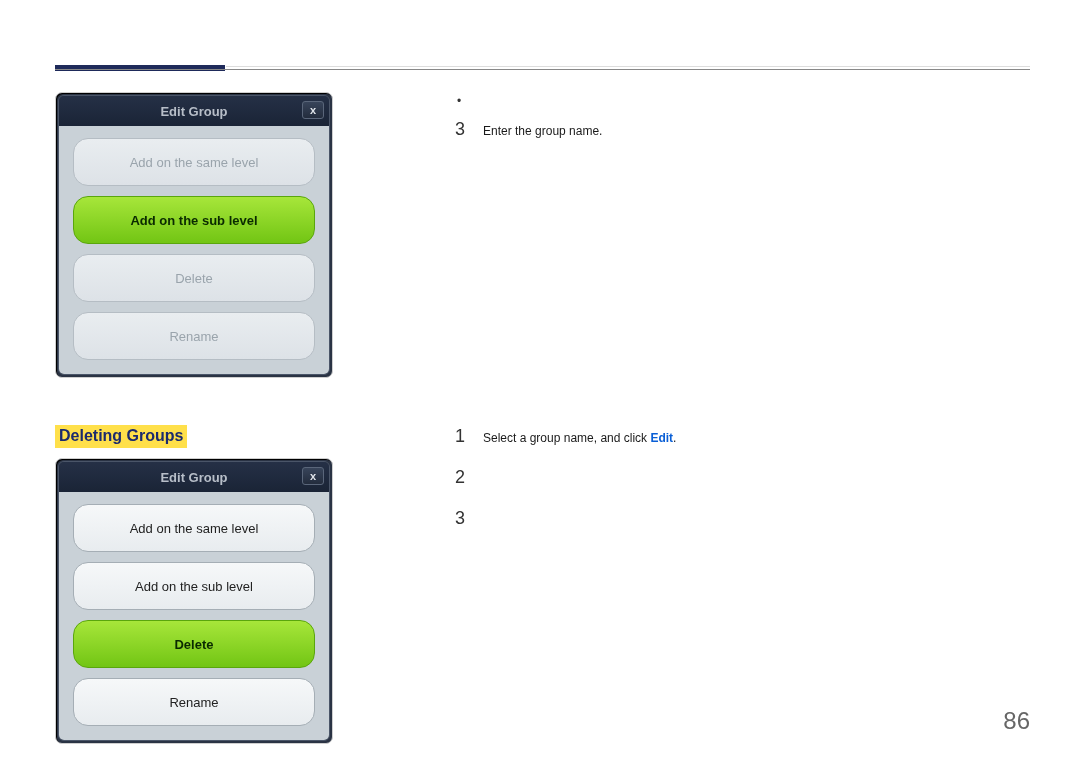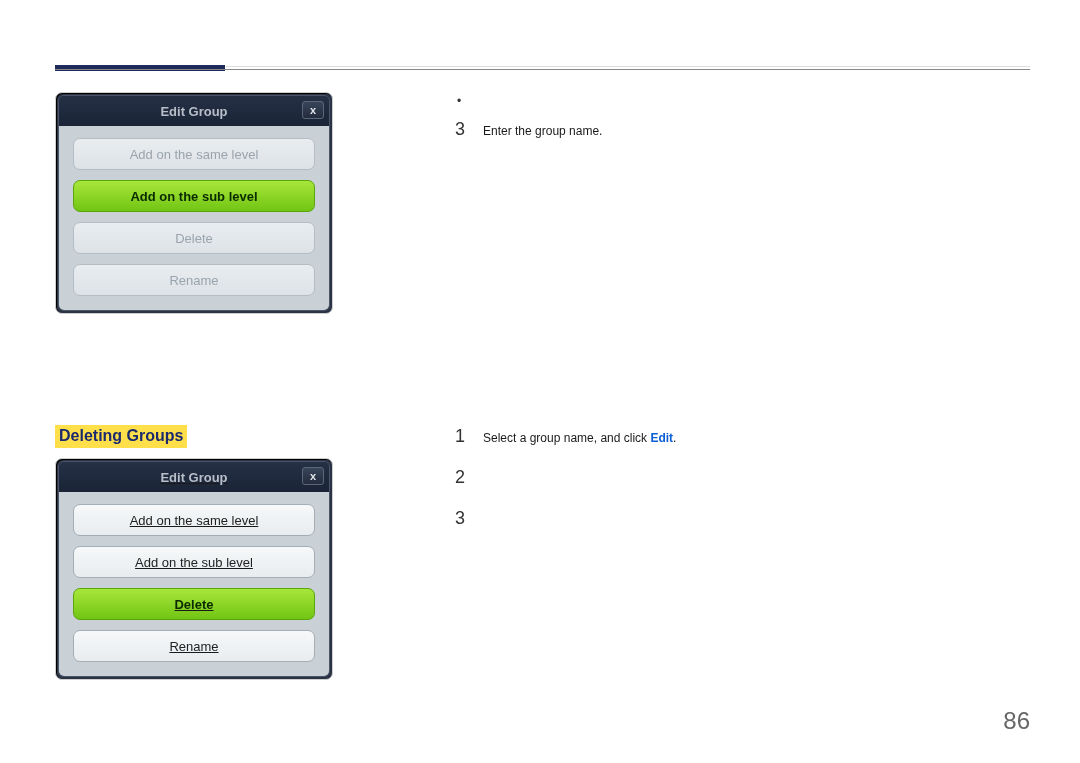--- a/index.html
+++ b/index.html
@@ -102,22 +102,22 @@
     cursor: pointer;
   }
   .dialog-body {
     background: #c9d1d7;
     padding: 12px 14px 14px 14px;
     display: flex;
     flex-direction: column;
     gap: 10px;
   }
   .dlg-btn {
-    height: 32px;
-    border-radius: 7px;
+    height: 48px;
+    border-radius: 15px;
     display: flex;
     align-items: center;
     justify-content: center;
     font-size: 13px;
     border: 1px solid #a5aeb5;
     cursor: pointer;
   }
   .dlg-btn.disabled {
     background: linear-gradient(#e9edf0,#dde2e7);
     color: #9aa4ac;
@@ -180,21 +180,20 @@
     left: 455px;
     top: 422px;
     width: 570px;
   }
 
   .left-section-2 {
     position: absolute;
     left: 55px;
     top: 425px;
     width: 278px;
-    text-decoration: underline;
   }
 
   .page-number {
     position: absolute;
     right: 50px;
     bottom: 28px;
     font-size: 24px;
     color: #666;
     font-weight: 300;
   }

